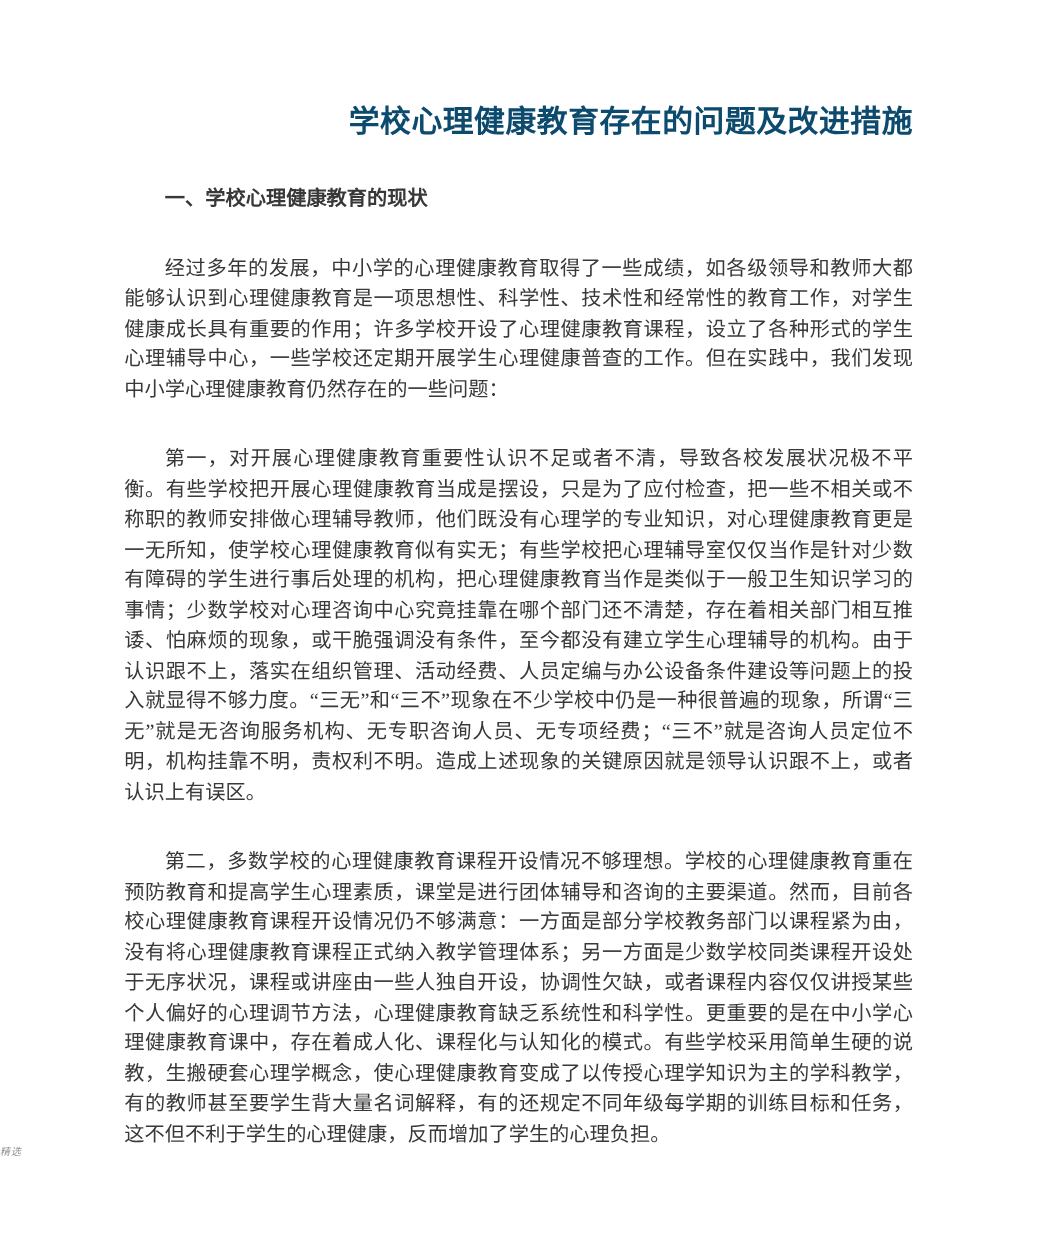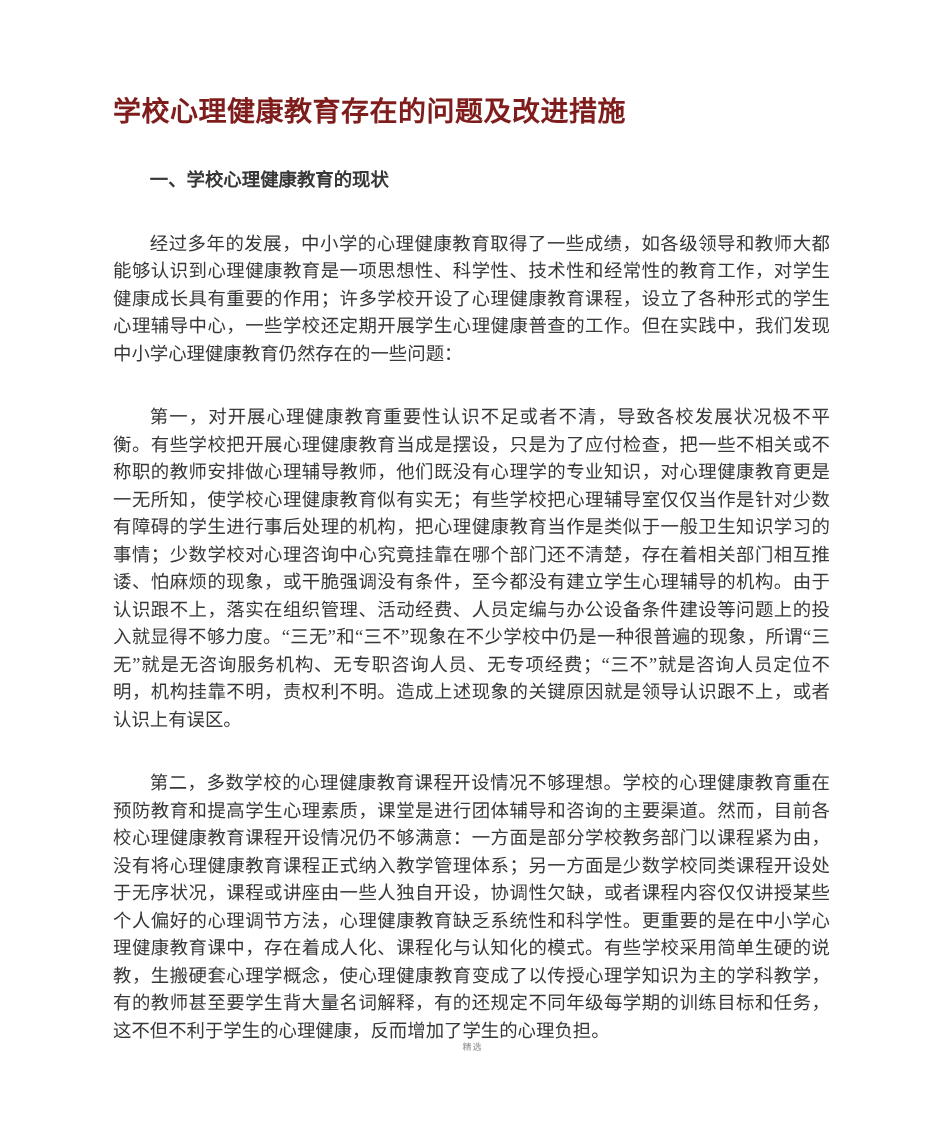--- a/index.html
+++ b/index.html
@@ -17,22 +17,22 @@
     color: #333333;
   }
   .content {
     padding: 91px 115px 0 113px;
   }
   .doc-title {
     margin: 0 0 34px 0;
     font-size: 28px;
     line-height: 42px;
     font-weight: 700;
-    text-align: left;
-    color: #7f1d1d;
+    text-align: right;
+    color: #0c4a6e;
     letter-spacing: 0.5px;
   }
   .section-heading {
     margin: 0 0 36px 0;
     font-size: 18.4px;
     line-height: 27.5px;
     text-indent: 2em;
     font-weight: 700;
     color: #383838;
   }
@@ -44,25 +44,26 @@
     text-indent: 2em;
     color: #383838;
     word-break: break-all;
     font-family: Liberation Serif, serif;
   }
   .footer-watermark {
     position: absolute;
     left: 0;
     right: 0;
     top: 1041px;
-    text-align: center;
+    text-align: left;
     font-size: 9px;
     line-height: 12px;
     color: #8f8f8f;
     letter-spacing: 1px;
+    font-style: italic;
   }
 </style>
 </head>
 <body>
 
 <div class="page">
   <div class="content">
     <h1 class="doc-title">学校心理健康教育存在的问题及改进措施</h1>
 
     <p class="section-heading">一、学校心理健康教育的现状</p>

